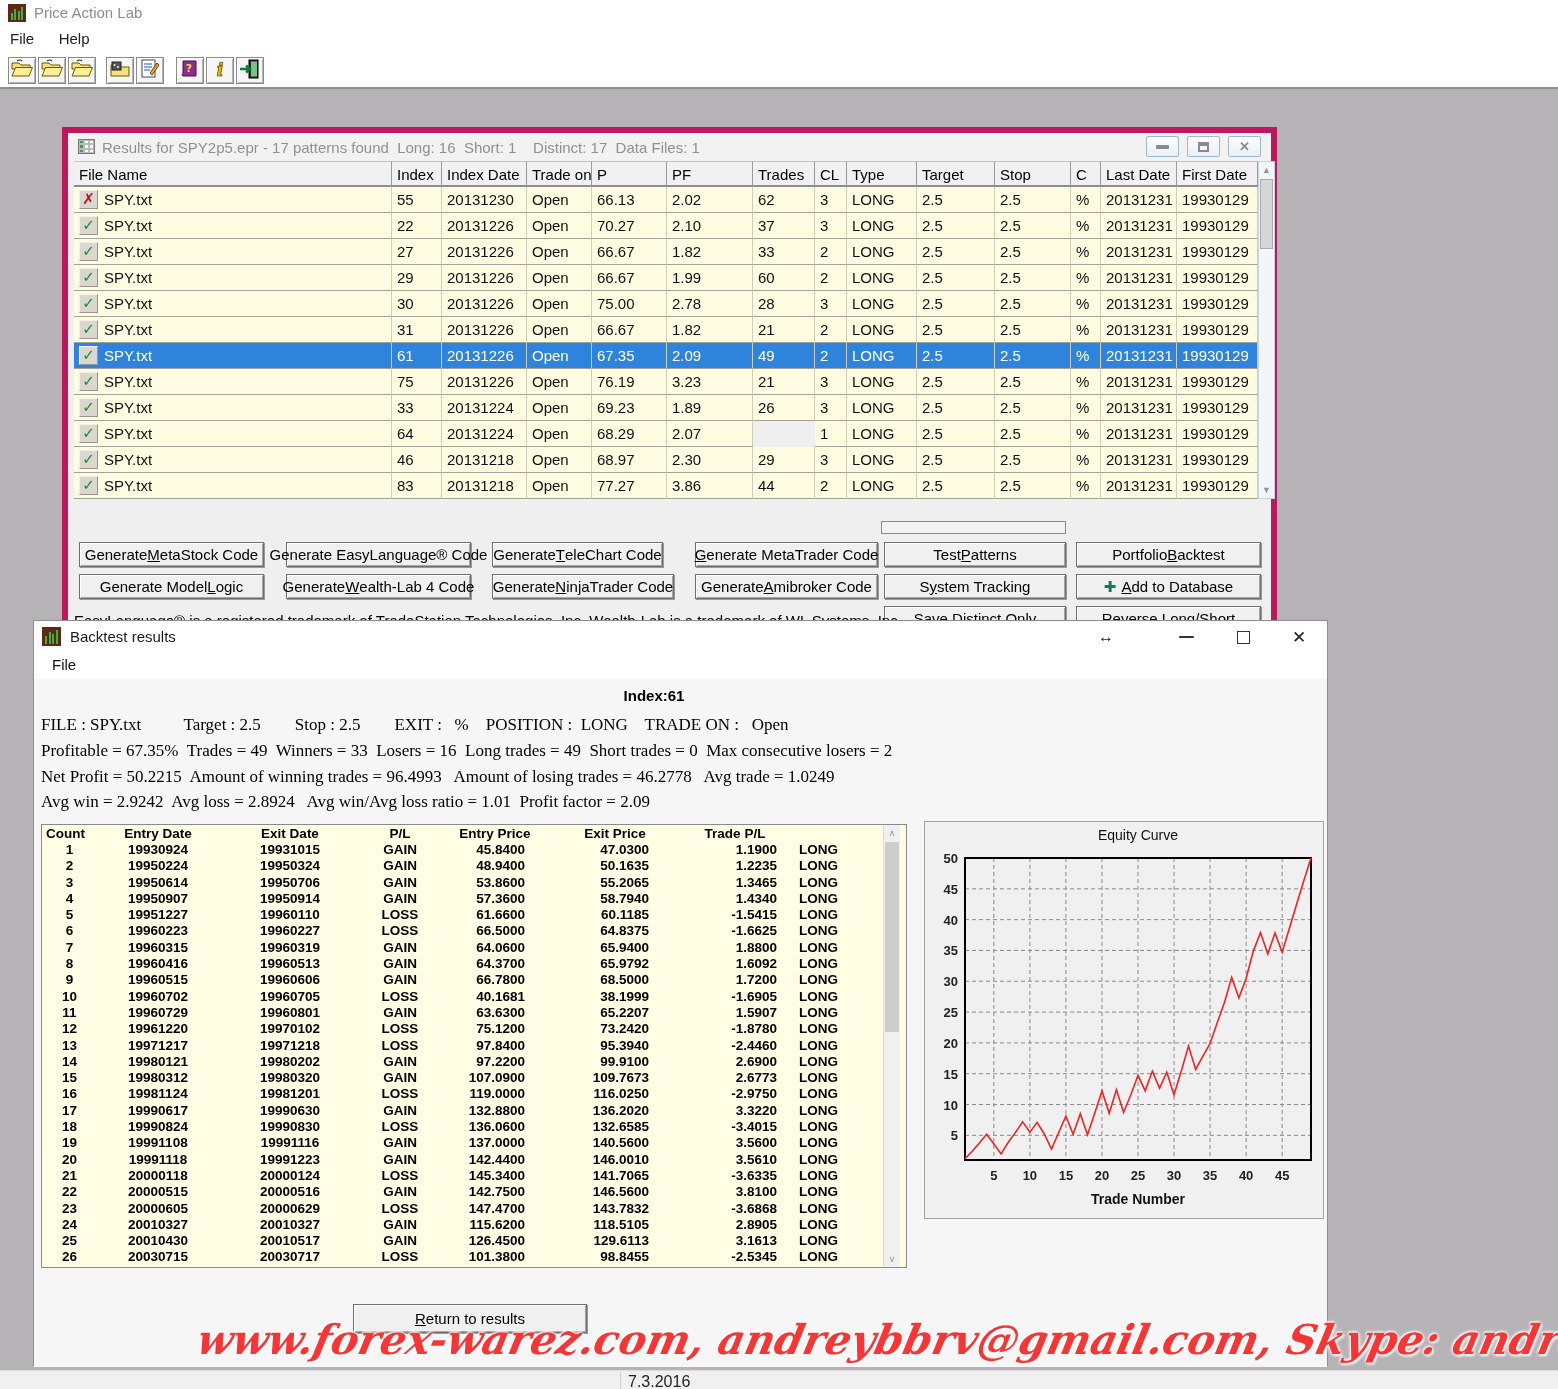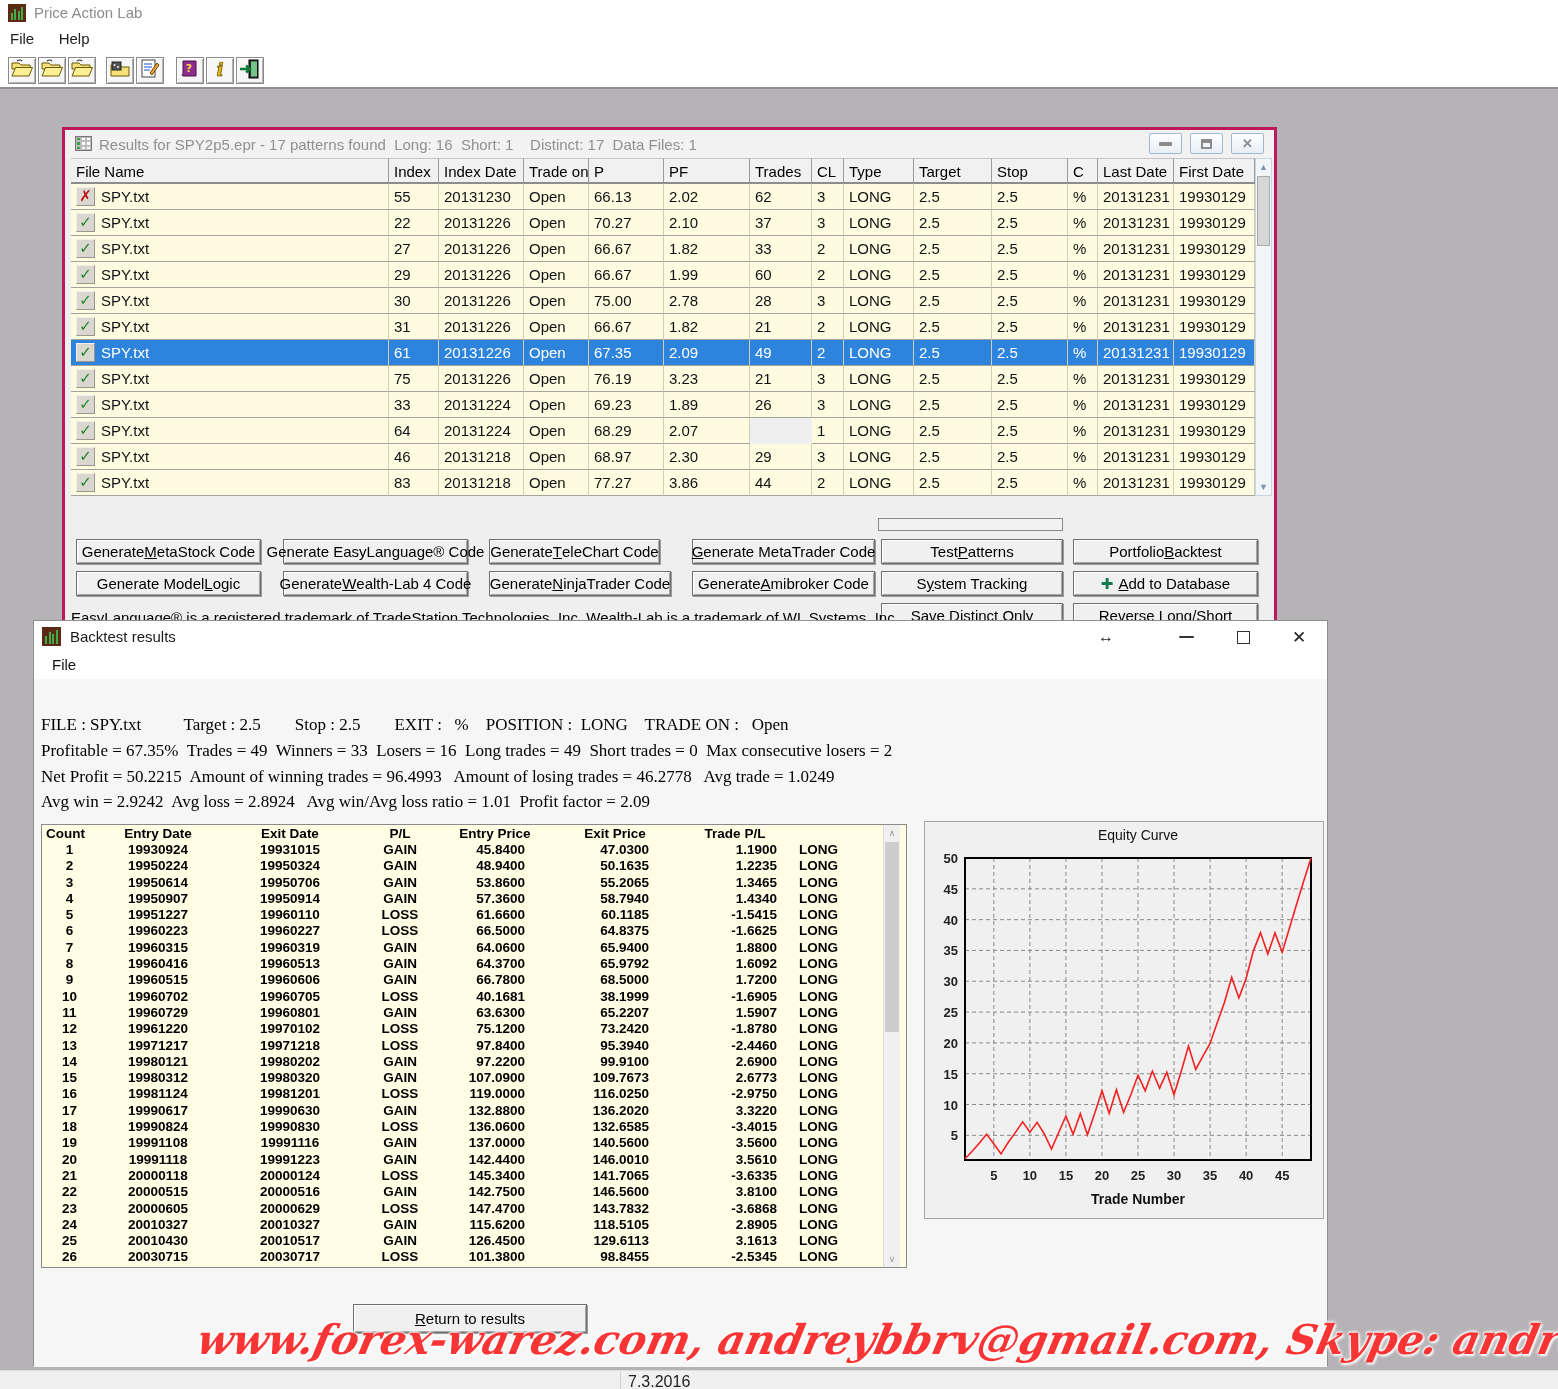--- a/index.html
+++ b/index.html
@@ -13,21 +13,21 @@
   .app-logo i { display:block; width:2px; background:#3fae4a; }
   .app-title { position:absolute; left:34px; top:4px; font-size:15px; color:#8c8c8c; }
   .menubar { position:absolute; left:0; top:26px; width:1558px; height:27px; background:#fff; }
   .menubar span { display:inline-block; padding:4px 10px; font-size:15px; color:#222; }
   .toolbar { position:absolute; left:0; top:53px; width:1558px; height:36px; background:#fff; border-bottom:2px solid #8f8f8f; }
   .tbgroup { position:absolute; top:4px; display:flex; gap:2px; }
   .tbtn { width:28px; height:27px; background:#f6f6f6; border:1px solid #8a8a8a; box-shadow:inset 1px 1px 0 #fff, inset -1px -1px 0 #b5b5b5; display:flex; align-items:center; justify-content:center; }
   .client { position:absolute; left:0; top:89px; width:1558px; height:1281px; background:#b6b3b6; }
 
   
-  .rw { position:absolute; left:62px; top:127px; width:1215px; height:536px; background:#efefef; border:3px solid #be185d; z-index:2; }
+  .rw { position:absolute; left:62px; top:127px; width:1215px; height:536px; background:#efefef; border:6px solid #be185d; z-index:2; }
   .rw-titlebar { position:absolute; left:0; top:0; width:100%; height:28px; background:#f2f2f2; }
   .rw-icon { position:absolute; left:10px; top:6px; width:17px; height:15px; background:#fff; border:1px solid #777; display:grid; grid-template-columns:5px 1fr 1fr; grid-auto-rows:1fr; }
   .rw-icon b { border:0.5px solid #bbb; } .rw-icon b.g { background:#3f9e48; }
   .rw-title { position:absolute; left:34px; top:6px; font-size:15px; color:#909090; white-space:pre; }
   .rw-ctrls { position:absolute; right:10px; top:3px; display:flex; gap:8px; }
   .rw-cbtn { width:33px; height:21px; background:linear-gradient(#fefefe,#e9eff6); border:1px solid #9db8d2; border-radius:2px; display:flex; align-items:center; justify-content:center; }
   .glyph-min { width:13px; height:4px; background:#8a8a8a; border-radius:1px; }
   .glyph-restore { width:11px; height:10px; border:2px solid #8a8a8a; position:relative; }
   .glyph-restore::after{ content:""; position:absolute; left:0; top:0; width:7px; height:2px; background:#8a8a8a; }
   .glyph-x { font-size:13px; font-weight:bold; color:#8a8a8a; line-height:1; }
@@ -462,20 +462,21 @@
           <span style="width:13px;height:13px;border:1.5px solid #333"></span>
         </span>
       <span class="bw-ctrl" style="left:1243px; font-size:17px">✕</span>
     </div>
     <div class="ghost-strip"></div>
     <div class="bw-menubar">
       <span>File</span>
     </div>
 
     <div class="bw-body">
+      <div class="idx-label">Index:61</div>
       <div class="serifline" style="top:36px">FILE : SPY.txt          Target : 2.5        Stop : 2.5        EXIT :   %    POSITION :  LONG    TRADE ON :   Open</div>
       <div class="serifline" style="top:62px">Profitable = 67.35%  Trades = 49  Winners = 33  Losers = 16  Long trades = 49  Short trades = 0  Max consecutive losers = 2</div>
       <div class="serifline" style="top:88px">Net Profit = 50.2215  Amount of winning trades = 96.4993   Amount of losing trades = 46.2778   Avg trade = 1.0249</div>
       <div class="serifline" style="top:113px">Avg win = 2.9242  Avg loss = 2.8924   Avg win/Avg loss ratio = 1.01  Profit factor = 2.09</div>
 
       <div class="tlist" id="tlist">
           <div class="trow thead">
             <span class="t-l4">Count</span>
             <span class="t-c">Entry Date</span>
             <span class="t-c">Exit Date</span>

